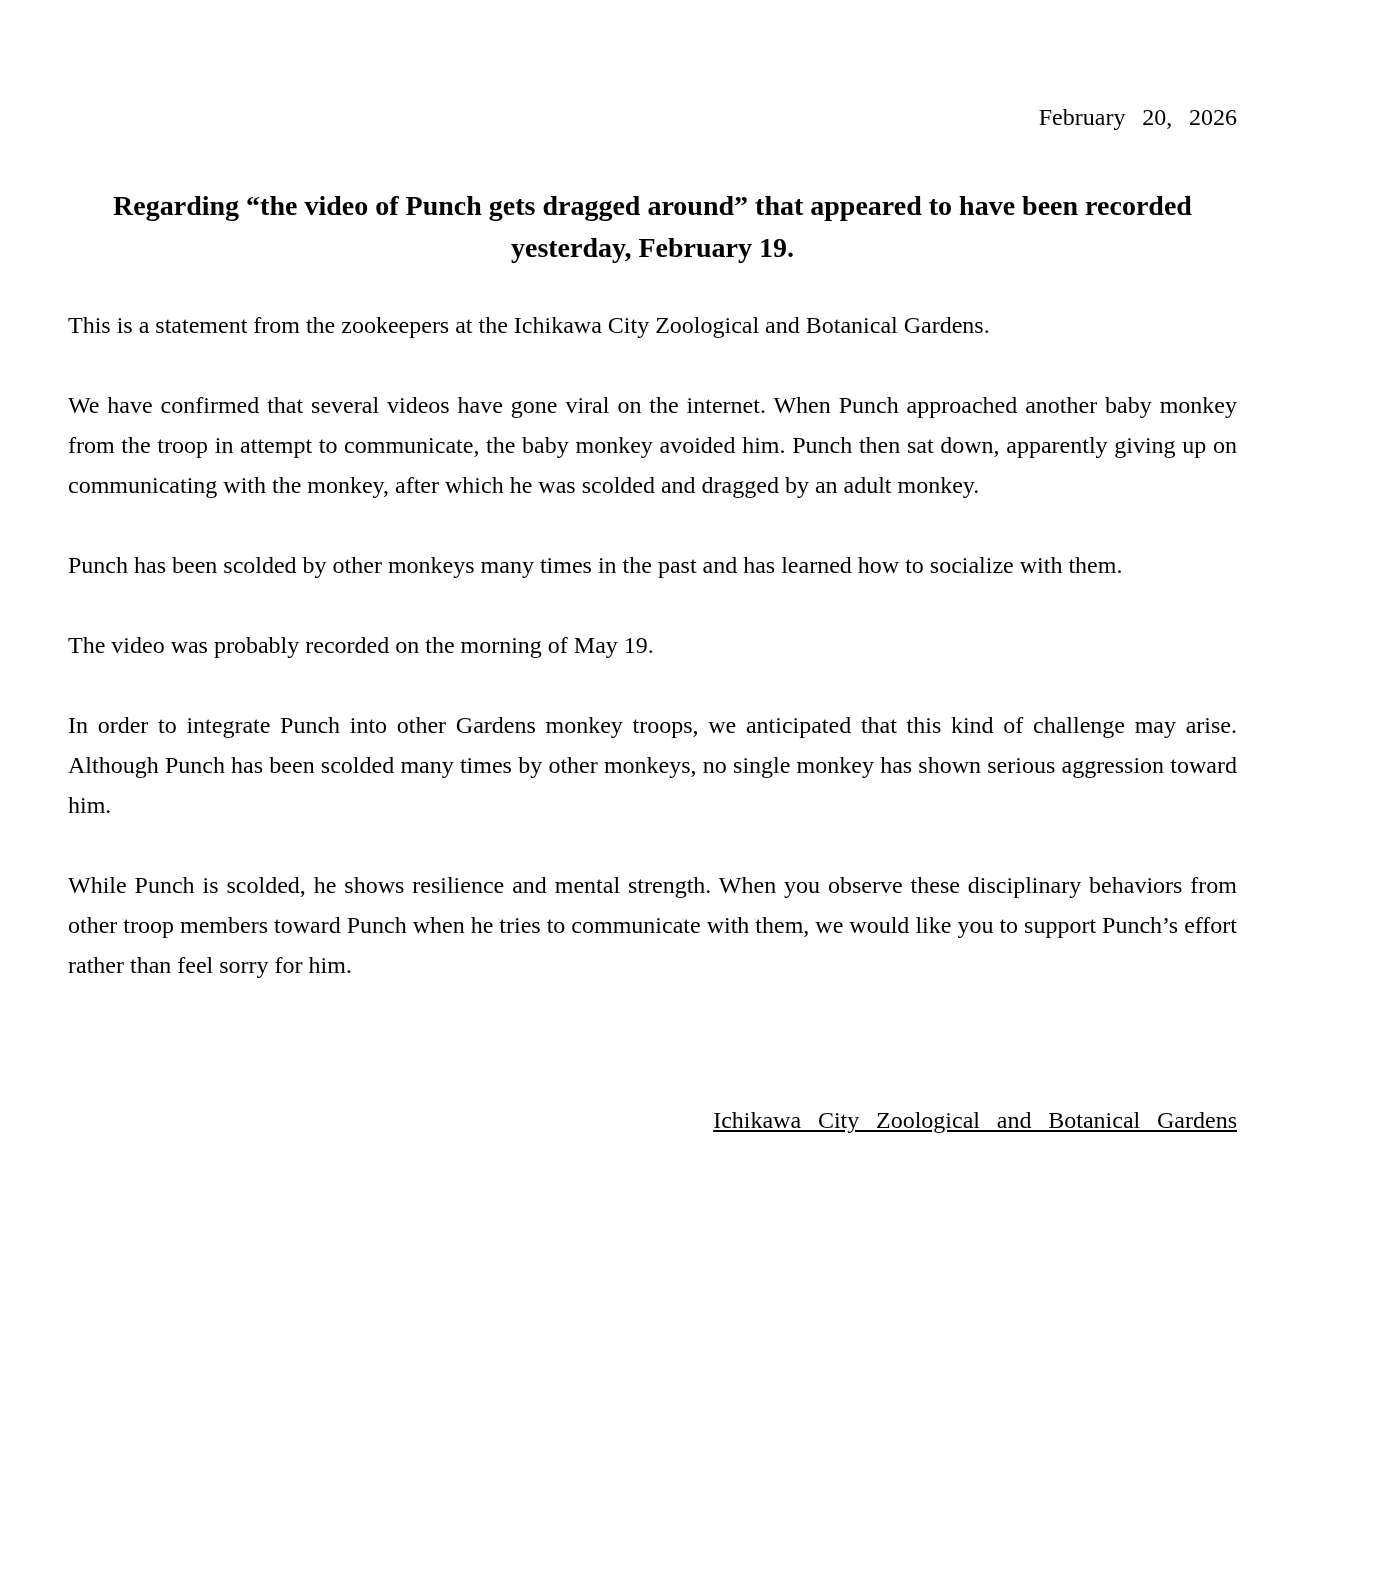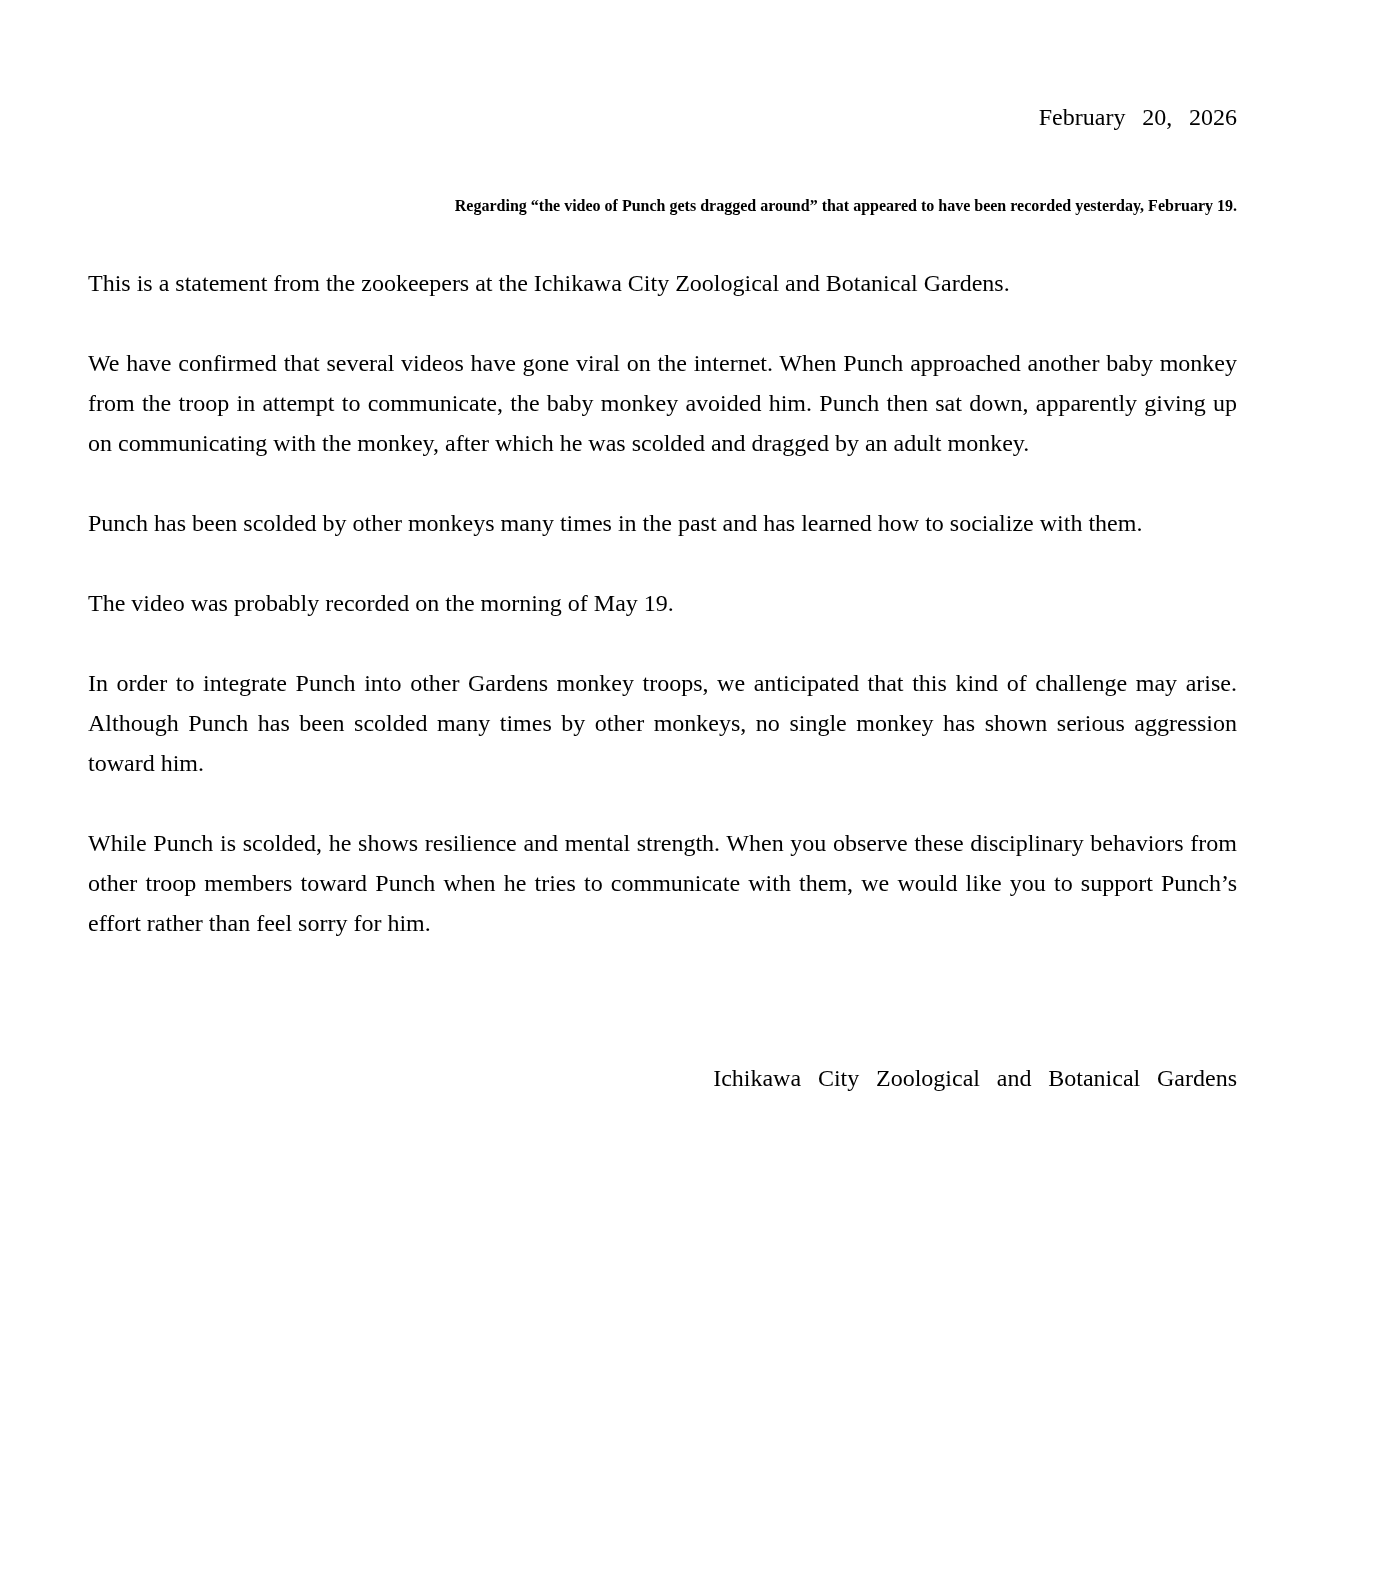--- a/index.html
+++ b/index.html
@@ -5,54 +5,55 @@
   html, body {
     margin: 0;
     padding: 0;
     background: #ffffff;
   }
   .page {
     position: relative;
     width: 1400px;
     height: 1591px;
     box-sizing: border-box;
-    padding: 97px 163px 0 88px;
+    padding: 97px 163px 0 68px;
     background: #ffffff;
     color: #000000;
     font-family: "Liberation Serif", "DejaVu Serif", serif;
     font-size: 24px;
     overflow: hidden;
   }
   .date {
     text-align: right;
     line-height: 40px;
     word-spacing: 0.45em;
     white-space: nowrap;
   }
   .title {
-    font-size: 16px;
+    font-size: 28px;
     font-weight: bold;
-    text-align: right;
+    text-align: center;
     line-height: 42px;
     margin: 48px 0 36px 0;
   }
   .para {
     text-align: justify;
     line-height: 40px;
     margin: 0 0 40px 0;
   }
   .para.no-gap {
     margin-top: -40px;
   }
   .signature {
     text-align: right;
     line-height: 40px;
     word-spacing: 0.45em;
     margin-top: 115px;
     white-space: nowrap;
+    text-decoration: underline;
   }
 </style>
 </head>
 <body>
 
 <div class="page">
   <div class="date">February 20, 2026</div>
 
   <h1 class="title">Regarding “the video of Punch gets dragged around” that appeared to have been recorded yesterday, February 19.</h1>
 

